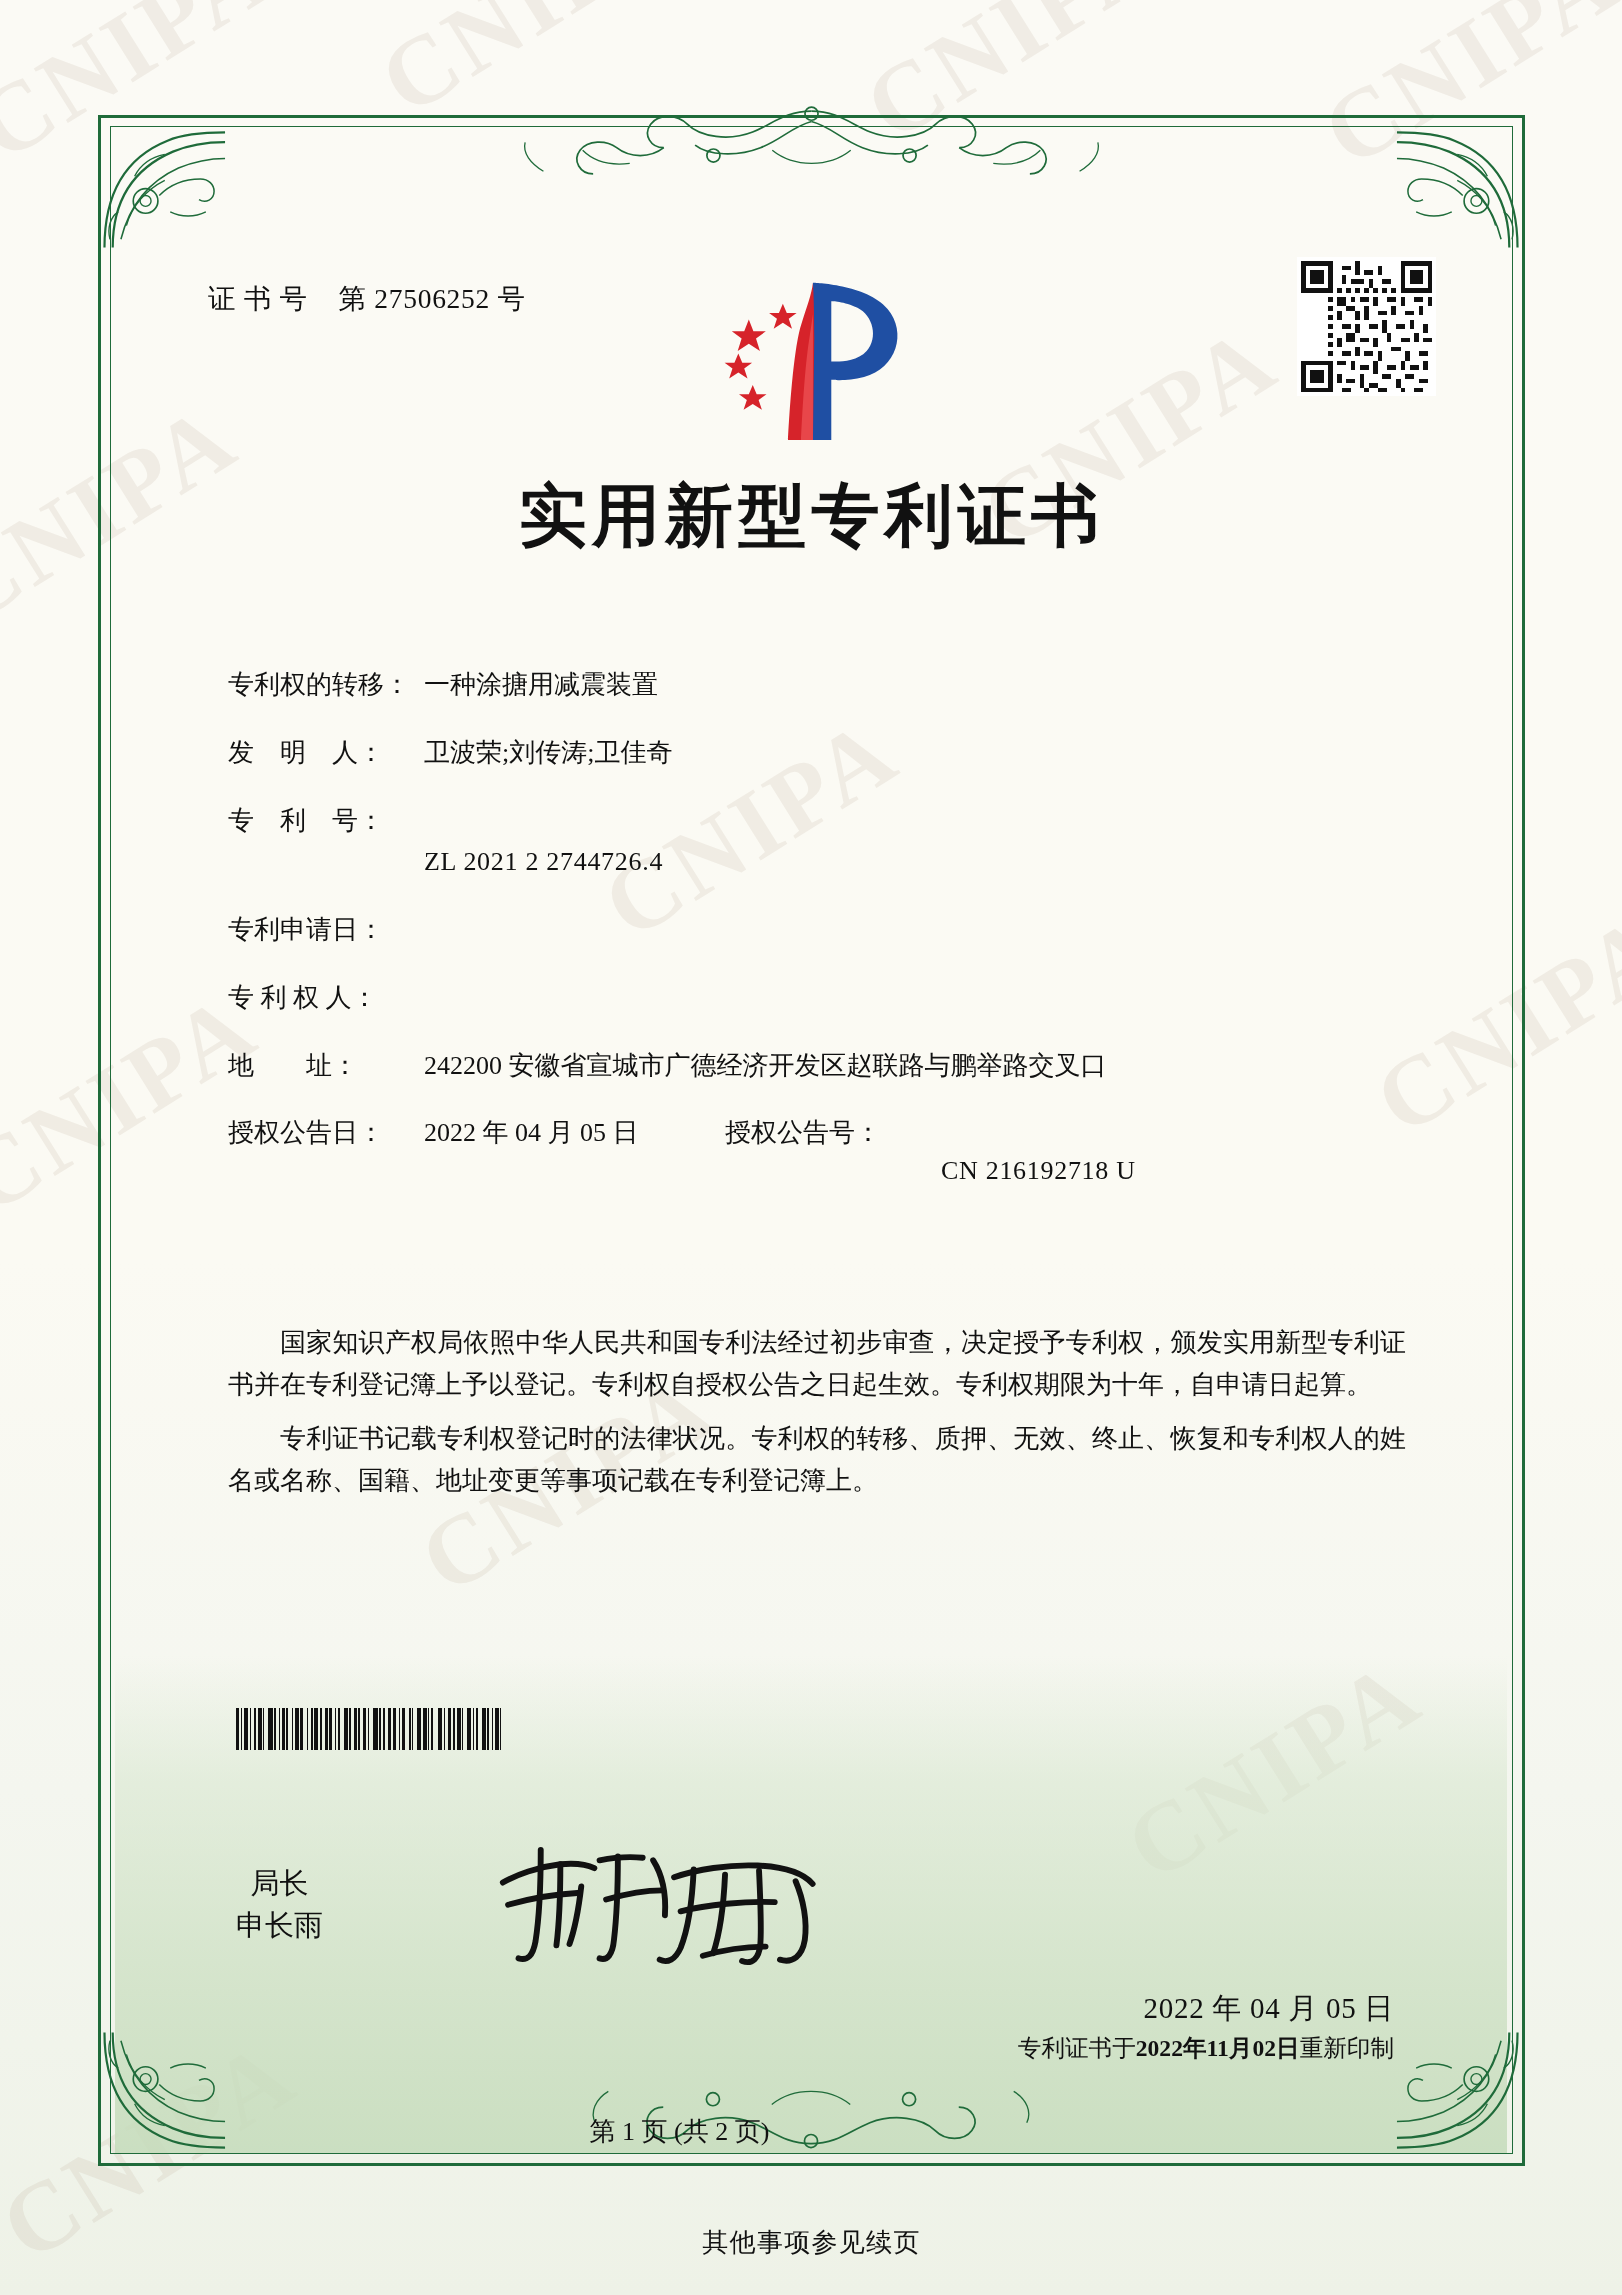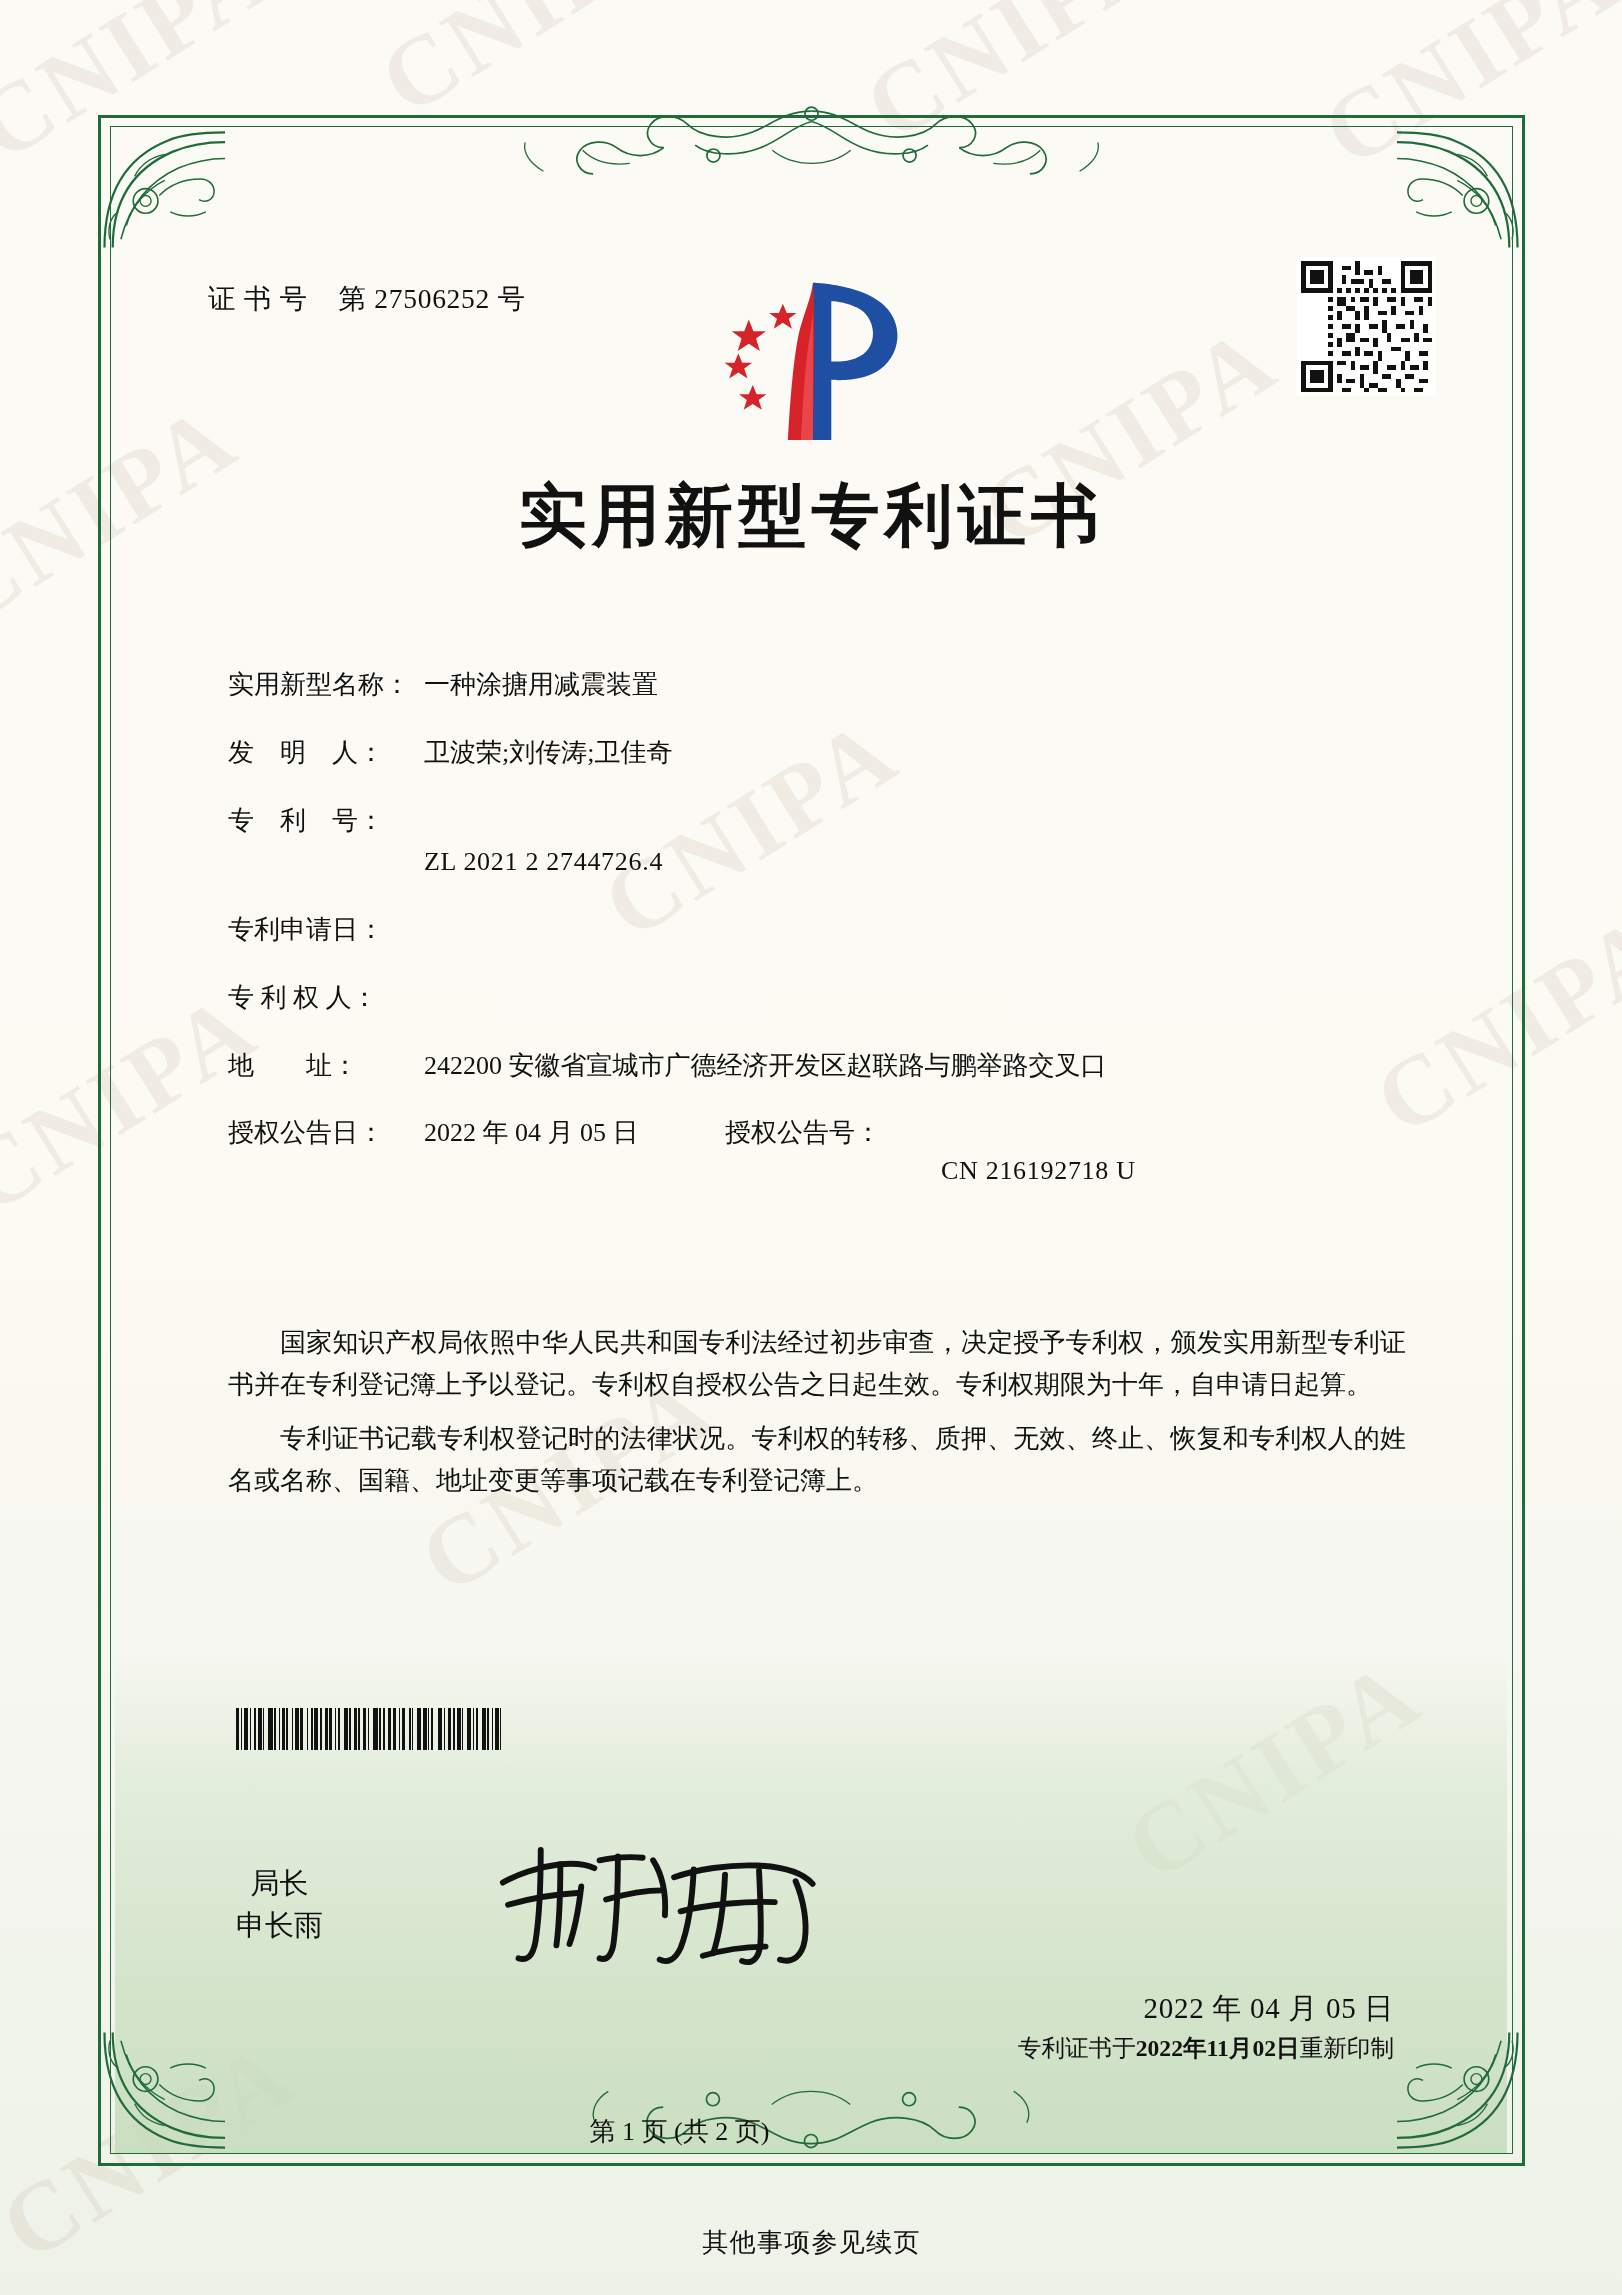--- a/index.html
+++ b/index.html
@@ -530,21 +530,21 @@
           <polygon points="122,44 128,58 143,58 131,67 136,82 122,73 108,82 113,67 101,58 116,58"></polygon>
         </g>
       </svg>
     </div>
 
     <div class="main-title">实用新型专利证书</div>
 
     <div class="fields">
 
       <div class="field-row">
-        <div class="f-label">实用新型名称：</div>
+        <div class="f-label">专利权的转移：</div>
         <div class="f-value">一种涂搪用减震装置</div>
       </div>
 
       <div class="field-row">
         <div class="f-label">发    明    人：</div>
         <div class="f-value">卫波荣;刘传涛;卫佳奇</div>
       </div>
 
       <div class="field-row">
         <div class="f-label">专    利    号：</div>

